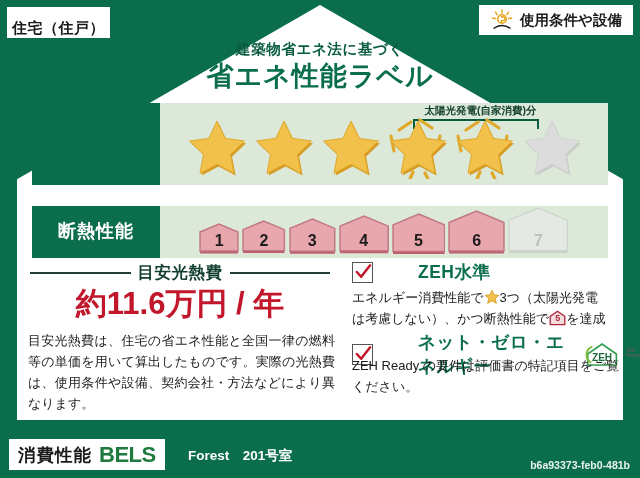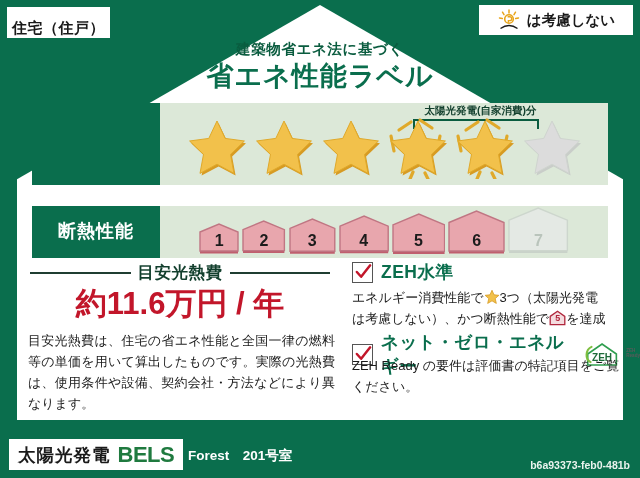--- a/index.html
+++ b/index.html
@@ -93,21 +93,21 @@
   #cost-note{position:absolute;left:28px;top:330px;width:307px;
     font-size:13px;line-height:1.62;color:#1b1b1b;text-align:justify;}
 
   
   .ck-row{position:absolute;display:flex;align-items:center;gap:8px;}
   #zeh-row{left:352px;top:260px;}
   #nze-row{left:352px;top:330px;}
   .ckbox{width:19px;height:19px;border:1.5px solid #555;background:#fff;
     position:relative;flex:0 0 auto;}
   .ckbox svg{position:absolute;left:1px;top:-1px;}
-  .ck-title{font-size:17.5px;font-weight:700;color:#0a6e4d;letter-spacing:.5px;}
+  .ck-title{font-size:17.5px;font-weight:700;color:#0a6e4d;letter-spacing:.5px;margin-left:37px;}
   #zeh-note{position:absolute;left:352px;top:287px;width:268px;
     font-size:13px;line-height:1.62;color:#1b1b1b;}
   #nze-note{position:absolute;left:352px;top:355px;width:268px;
     font-size:13px;line-height:1.62;color:#1b1b1b;}
 
   .inline-star{display:inline-block;vertical-align:-3px;width:16px;height:16px;}
   .inline-badge{display:inline-block;vertical-align:-3px;width:17px;height:16px;
     position:relative;}
   .inline-badge i{position:absolute;left:0;top:0;right:0;bottom:0;
     display:flex;align-items:flex-end;justify-content:center;
@@ -147,21 +147,21 @@
           <line x1="5.5" y1="3.2" x2="7" y2="5.6"></line>
           <line x1="18.5" y1="3.2" x2="17" y2="5.6"></line>
           <line x1="2.5" y1="9" x2="5.3" y2="9.6"></line>
           <line x1="21.5" y1="9" x2="18.7" y2="9.6"></line>
         </g>
         <circle cx="12" cy="10" r="4.3" fill="none" stroke="#e8a51c" stroke-width="1.6"></circle>
         <path d="M10.6 7.8 h2.2 a1.9 1.9 0 0 1 0 3.8 h-1.4 v2.2" fill="none" stroke="#e8a51c" stroke-width="1.4"></path>
         <path d="M3.5 19.5 Q12 13.5 20.5 19.5" fill="none" stroke="#1b1b1b" stroke-width="1.5"></path>
       </svg>
     </span>
-    <span>は考慮しない</span>
+    <span>使用条件や設備</span>
   </div>
 
   <div id="title-sub">建築物省エネ法に基づく</div>
   <div id="title-main">省エネ性能ラベル</div>
 
   <div class="row" id="row-energy">
     <div class="row-label">
     </div>
     <div class="row-body">
       <div id="solar-caption">太陽光発電(自家消費)分</div>
@@ -317,19 +317,19 @@
       </svg>
       <span style="display:inline-flex;flex-direction:column;line-height:1.05;font-size:4.6px;font-weight:700;color:#5a5a5a;">
         <span>ZEH</span>
         <span>Ready</span>
       </span>
     </span>
   </div>
   <div id="nze-note">ZEH Ready の要件は評価書の特記項目をご覧ください。</div>
 
   <div id="bels-chip">
-    <span id="bels-jp">太陽光発電</span>
+    <span id="bels-jp">消費性能</span>
     <span id="bels-en">BELS</span>
   </div>
   <div id="bldg-name">Forest　201号室</div>
   <div id="eval-id">b6a93373-feb0-481b</div>
 
 </div>
 
 </body></html>

